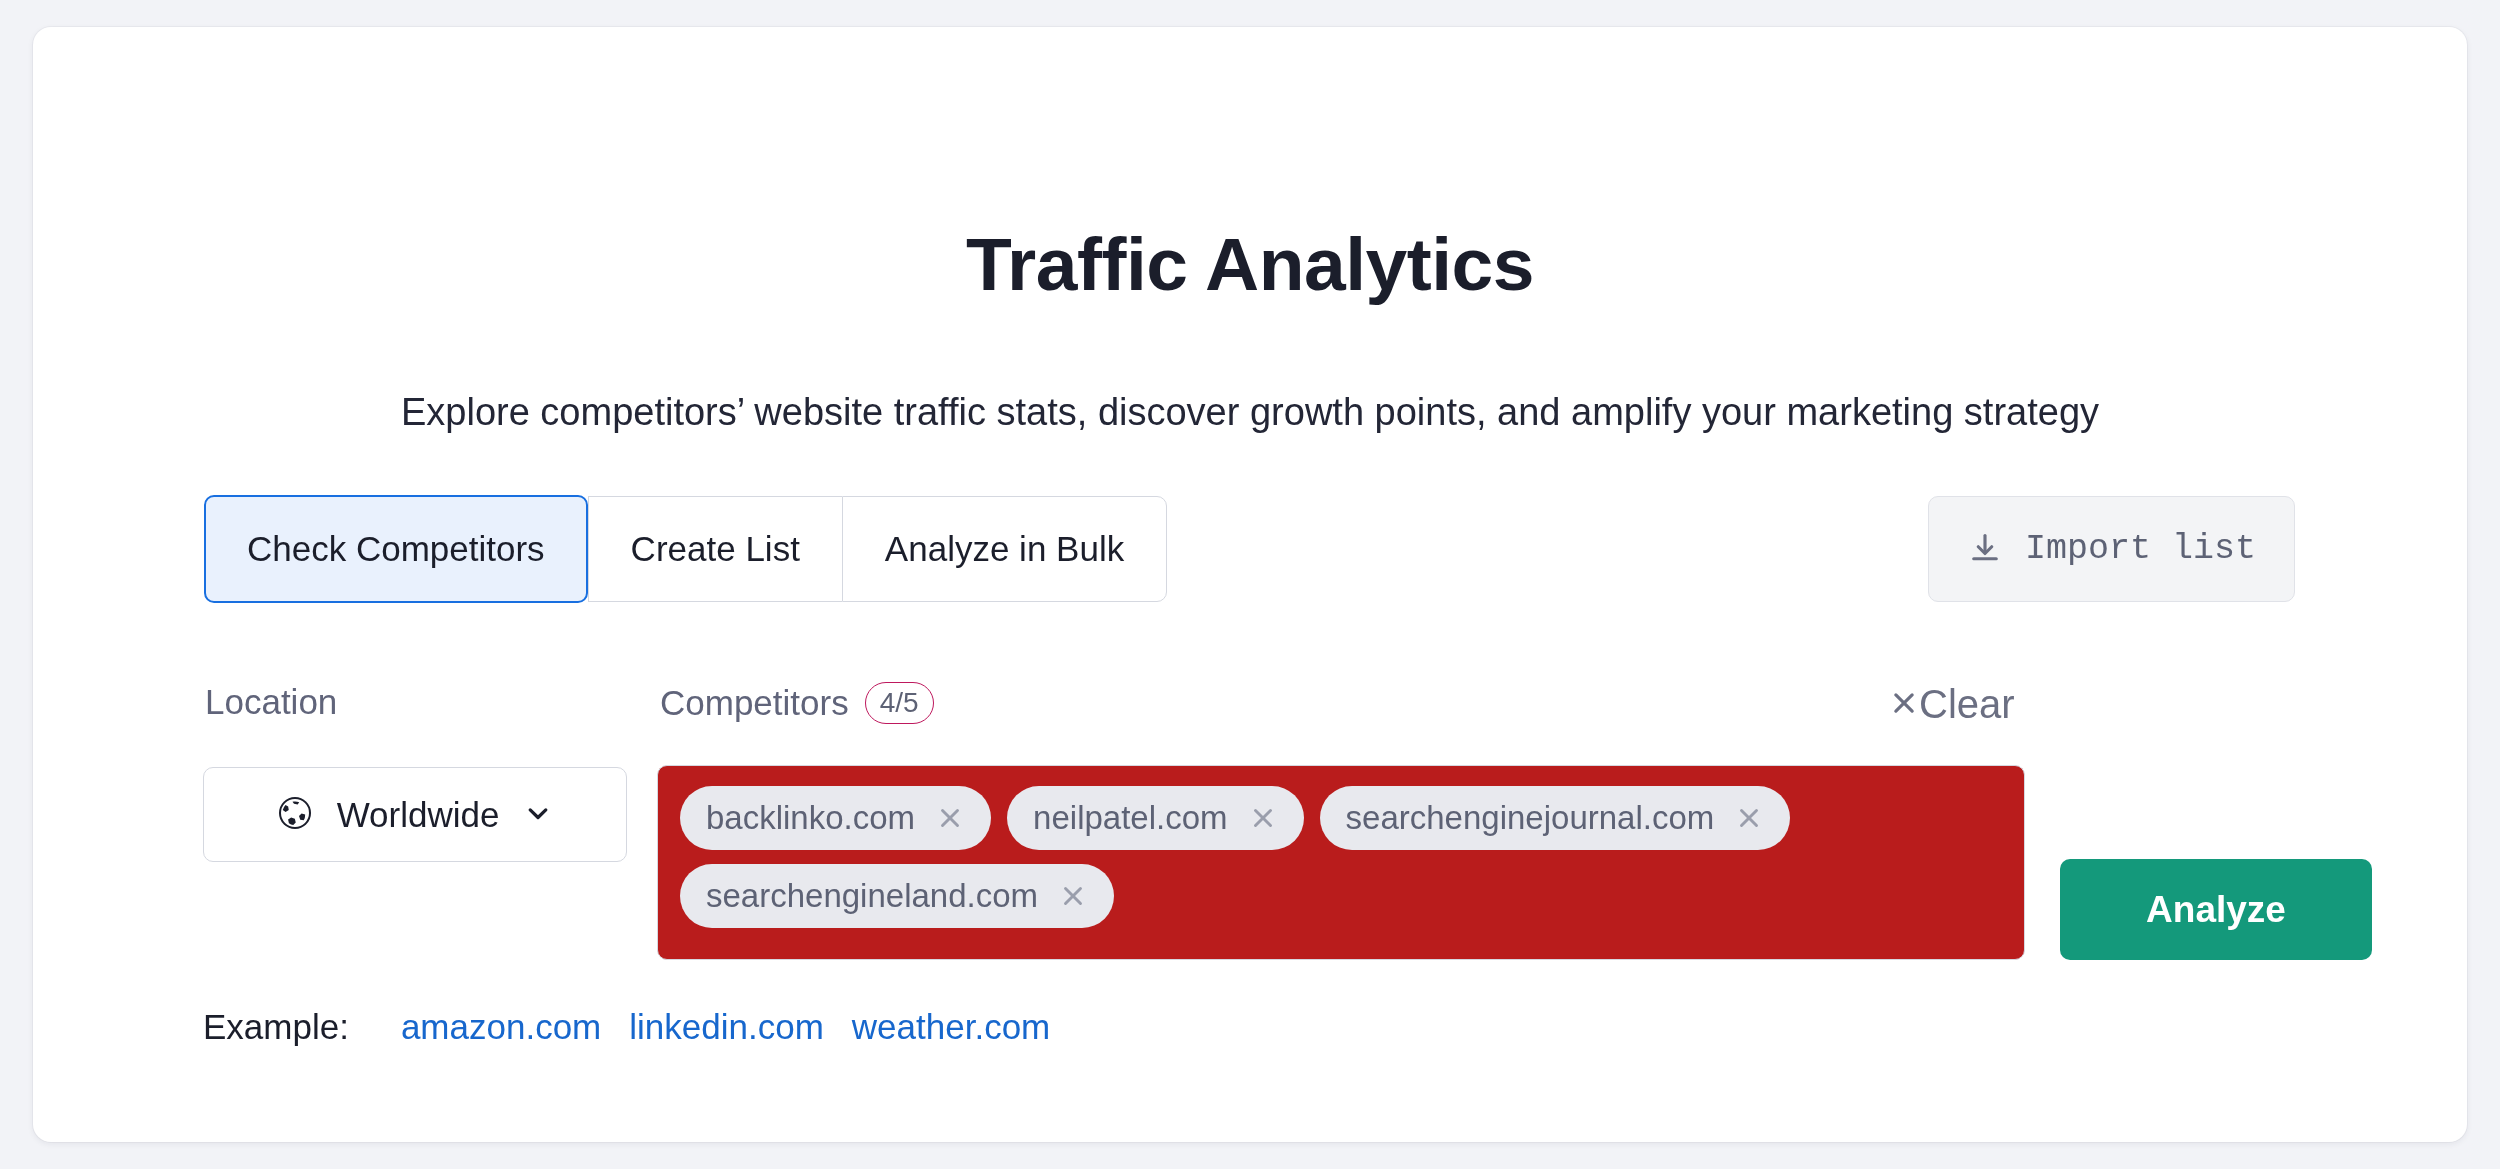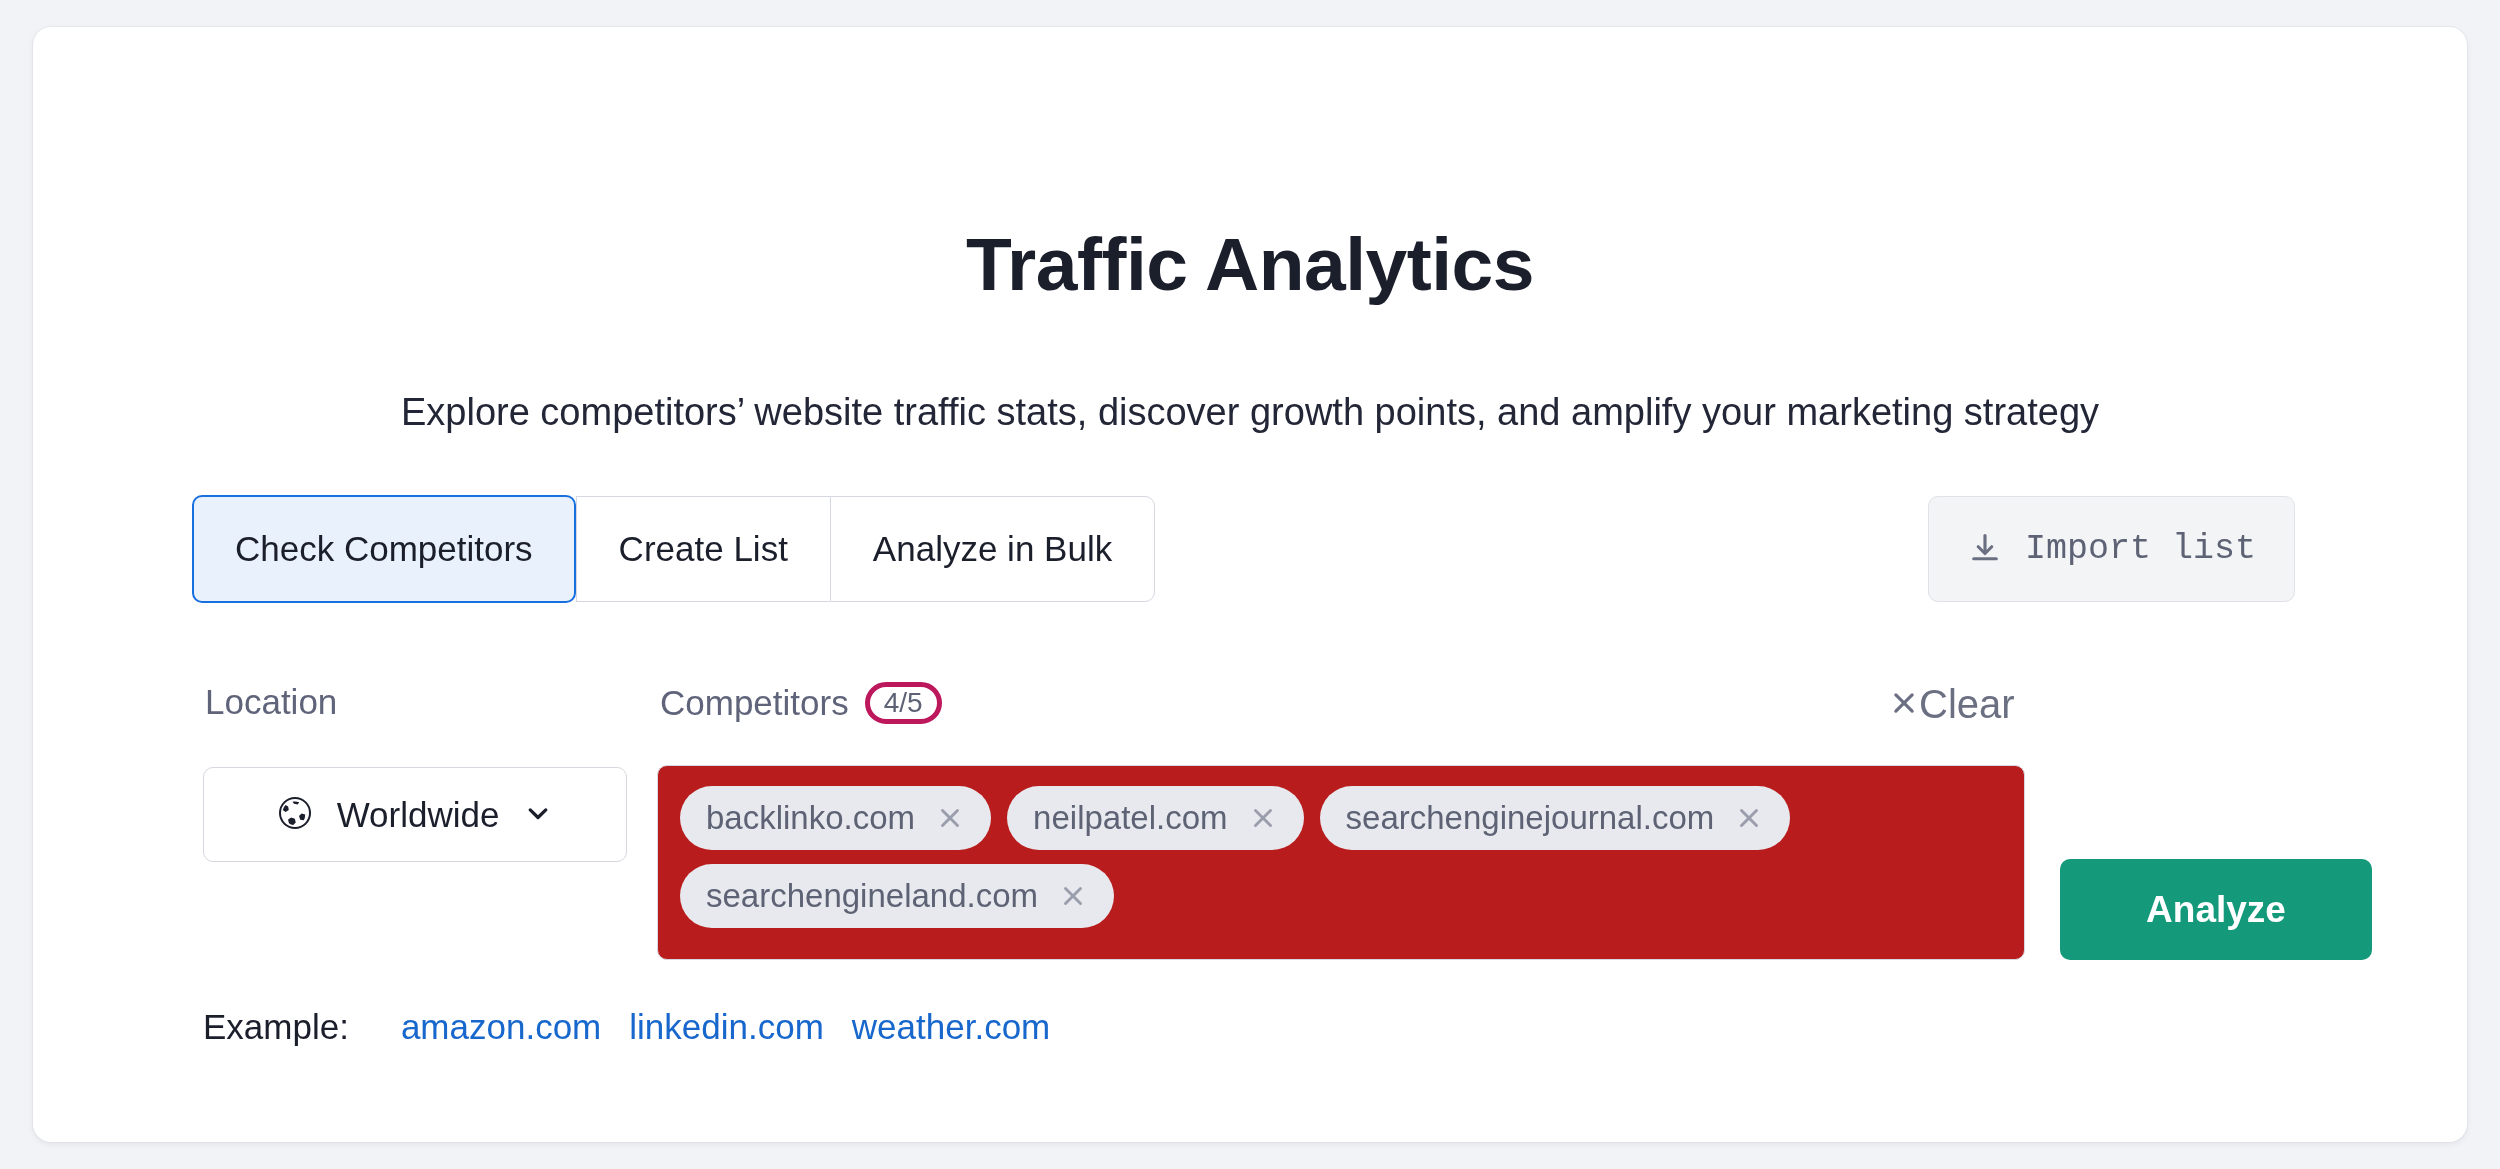--- a/index.html
+++ b/index.html
@@ -48,21 +48,21 @@
     width: 100%;
     text-align: center;
     font-size: 38px;
     color: #232636;
     line-height: 1.2;
   }
 
   
   .tabs-row {
     position: absolute;
-    left: 160px;
+    left: 172px;
     top: 469px;
     right: 0;
     height: 106px;
   }
 
   .tab-group {
     position: absolute;
     left: 0;
     top: 0;
     display: flex;
@@ -137,21 +137,21 @@
     color: #60647a;
   }
 
   .count-badge {
     display: inline-flex;
     align-items: center;
     justify-content: center;
     min-width: 46px;
     height: 42px;
     padding: 0 14px;
-    border: 5px solid #be185d;
+    border: 1px solid #be185d;
     border-radius: 21px;
     font-size: 28px;
     color: #5d6275;
     box-sizing: border-box;
   }
 
   .clear-btn {
     position: absolute;
     left: 1856px;
     top: 655px;

